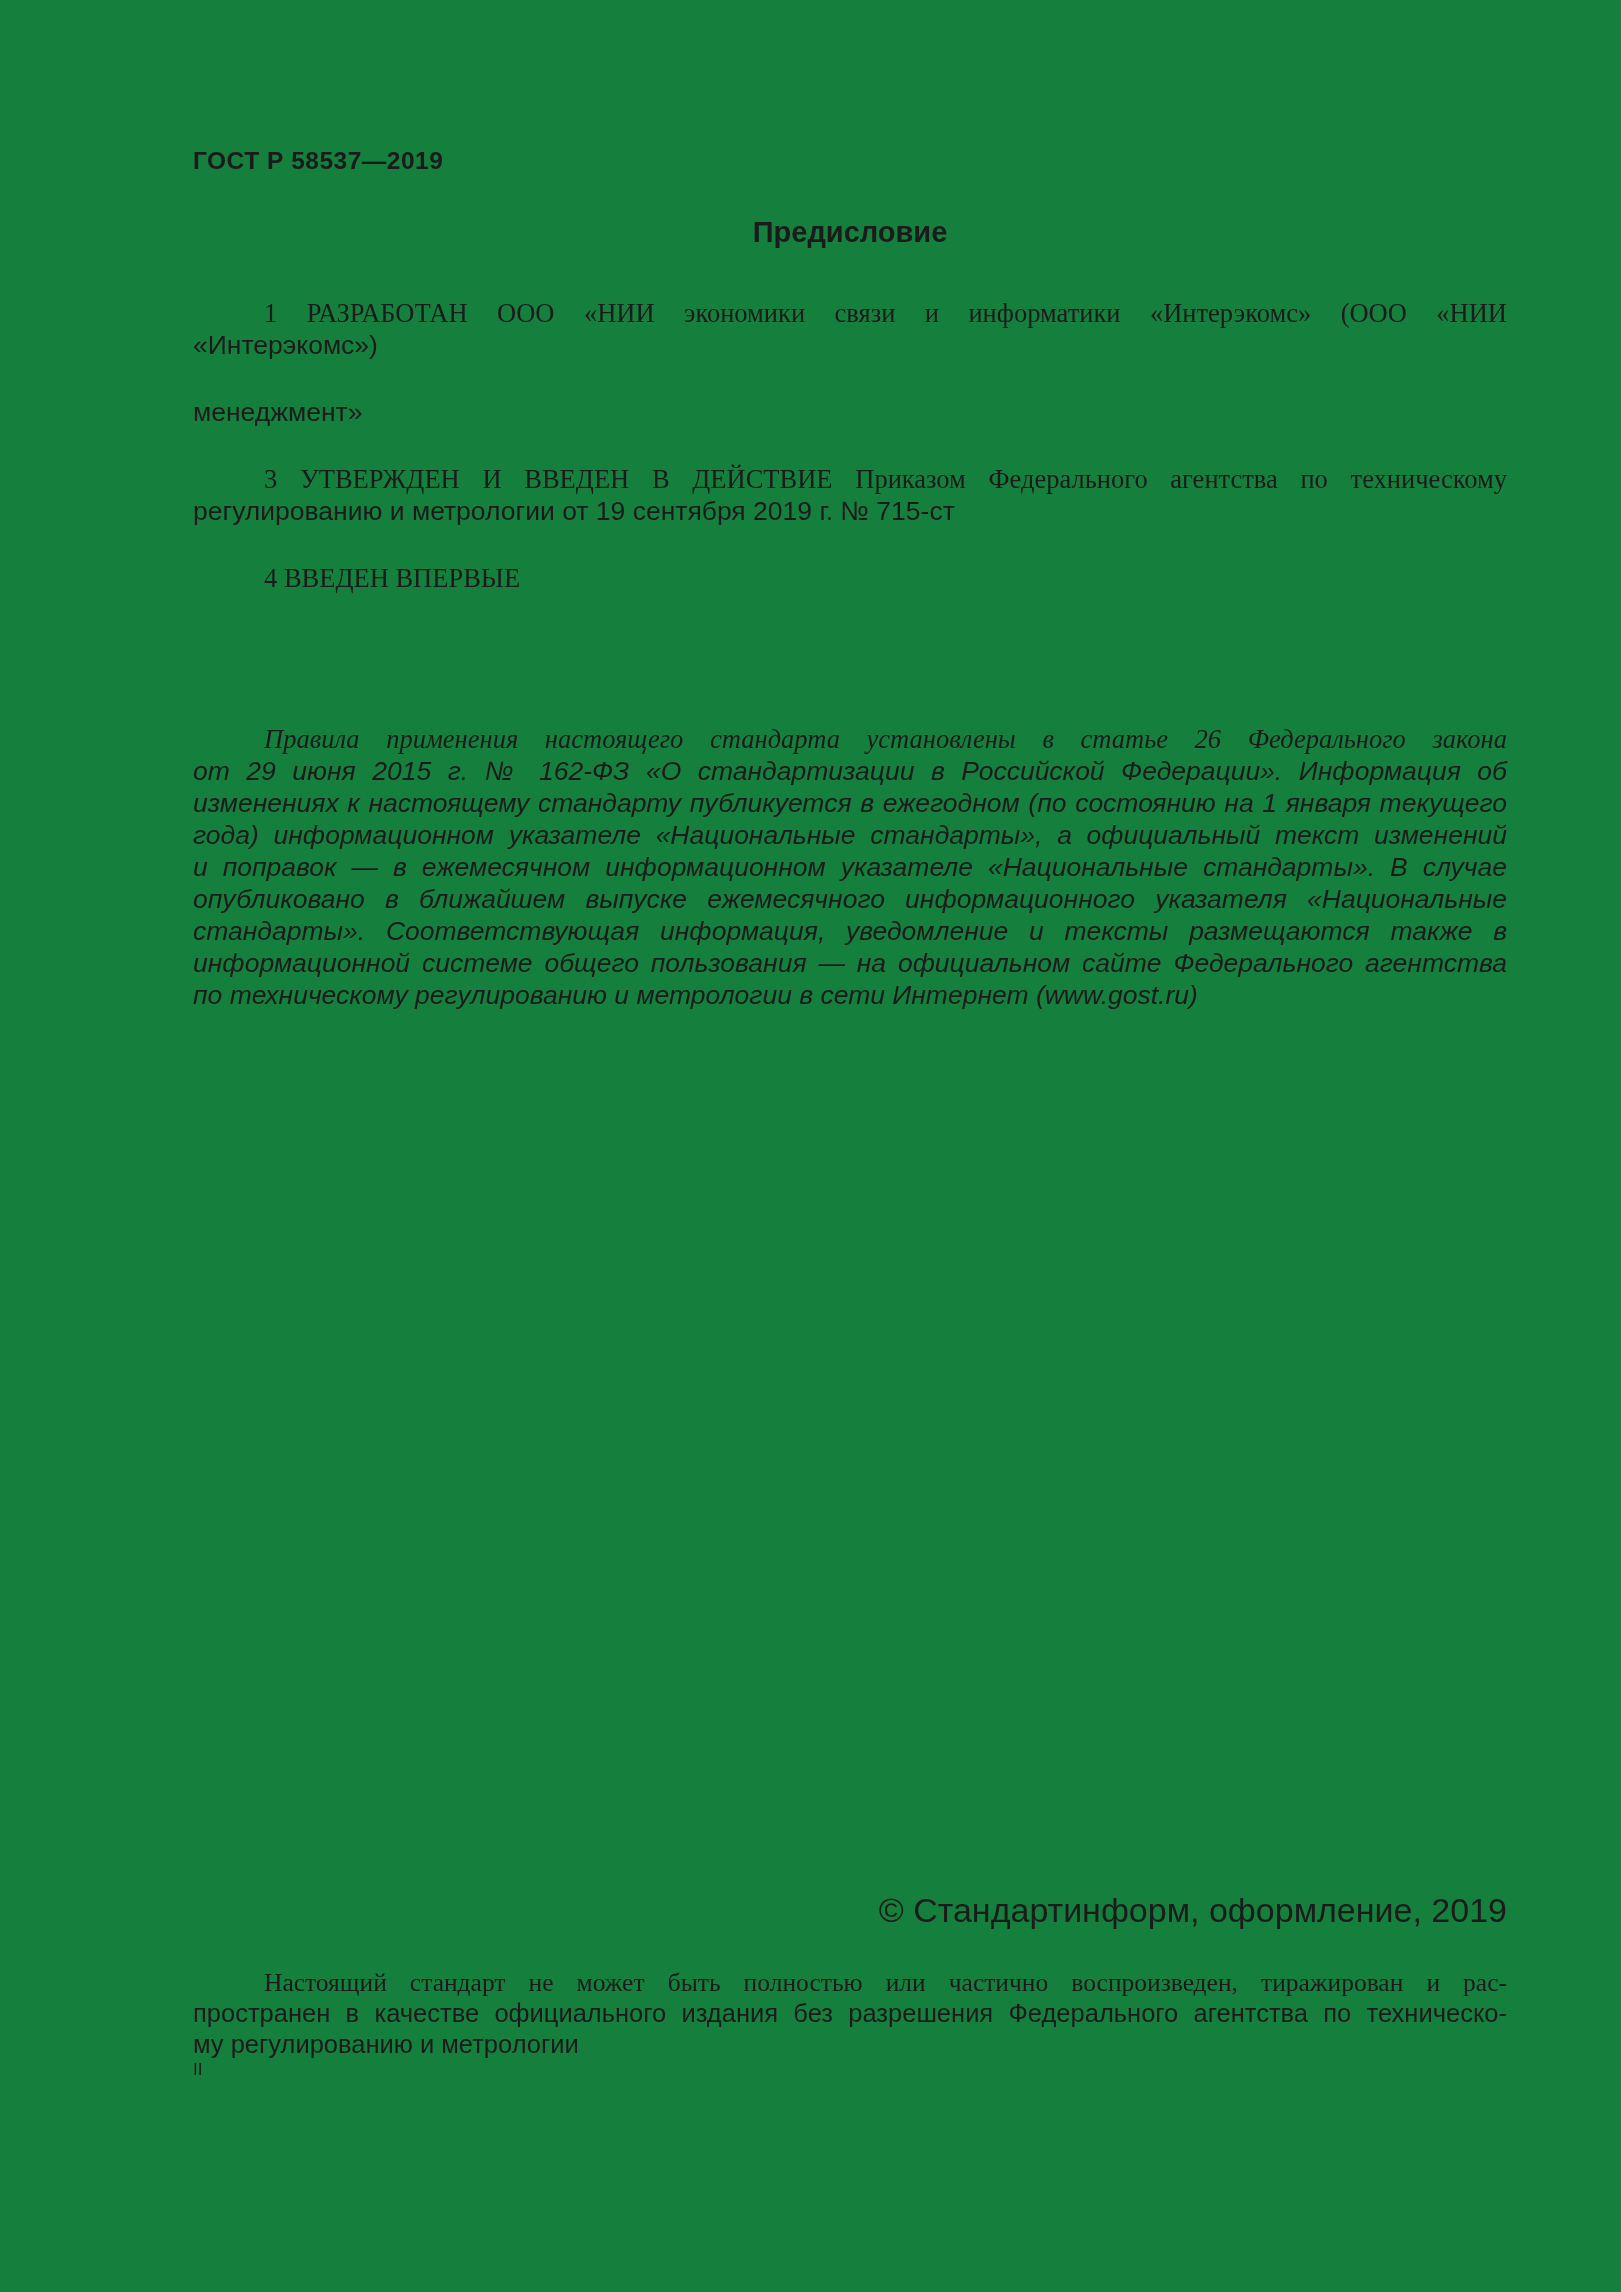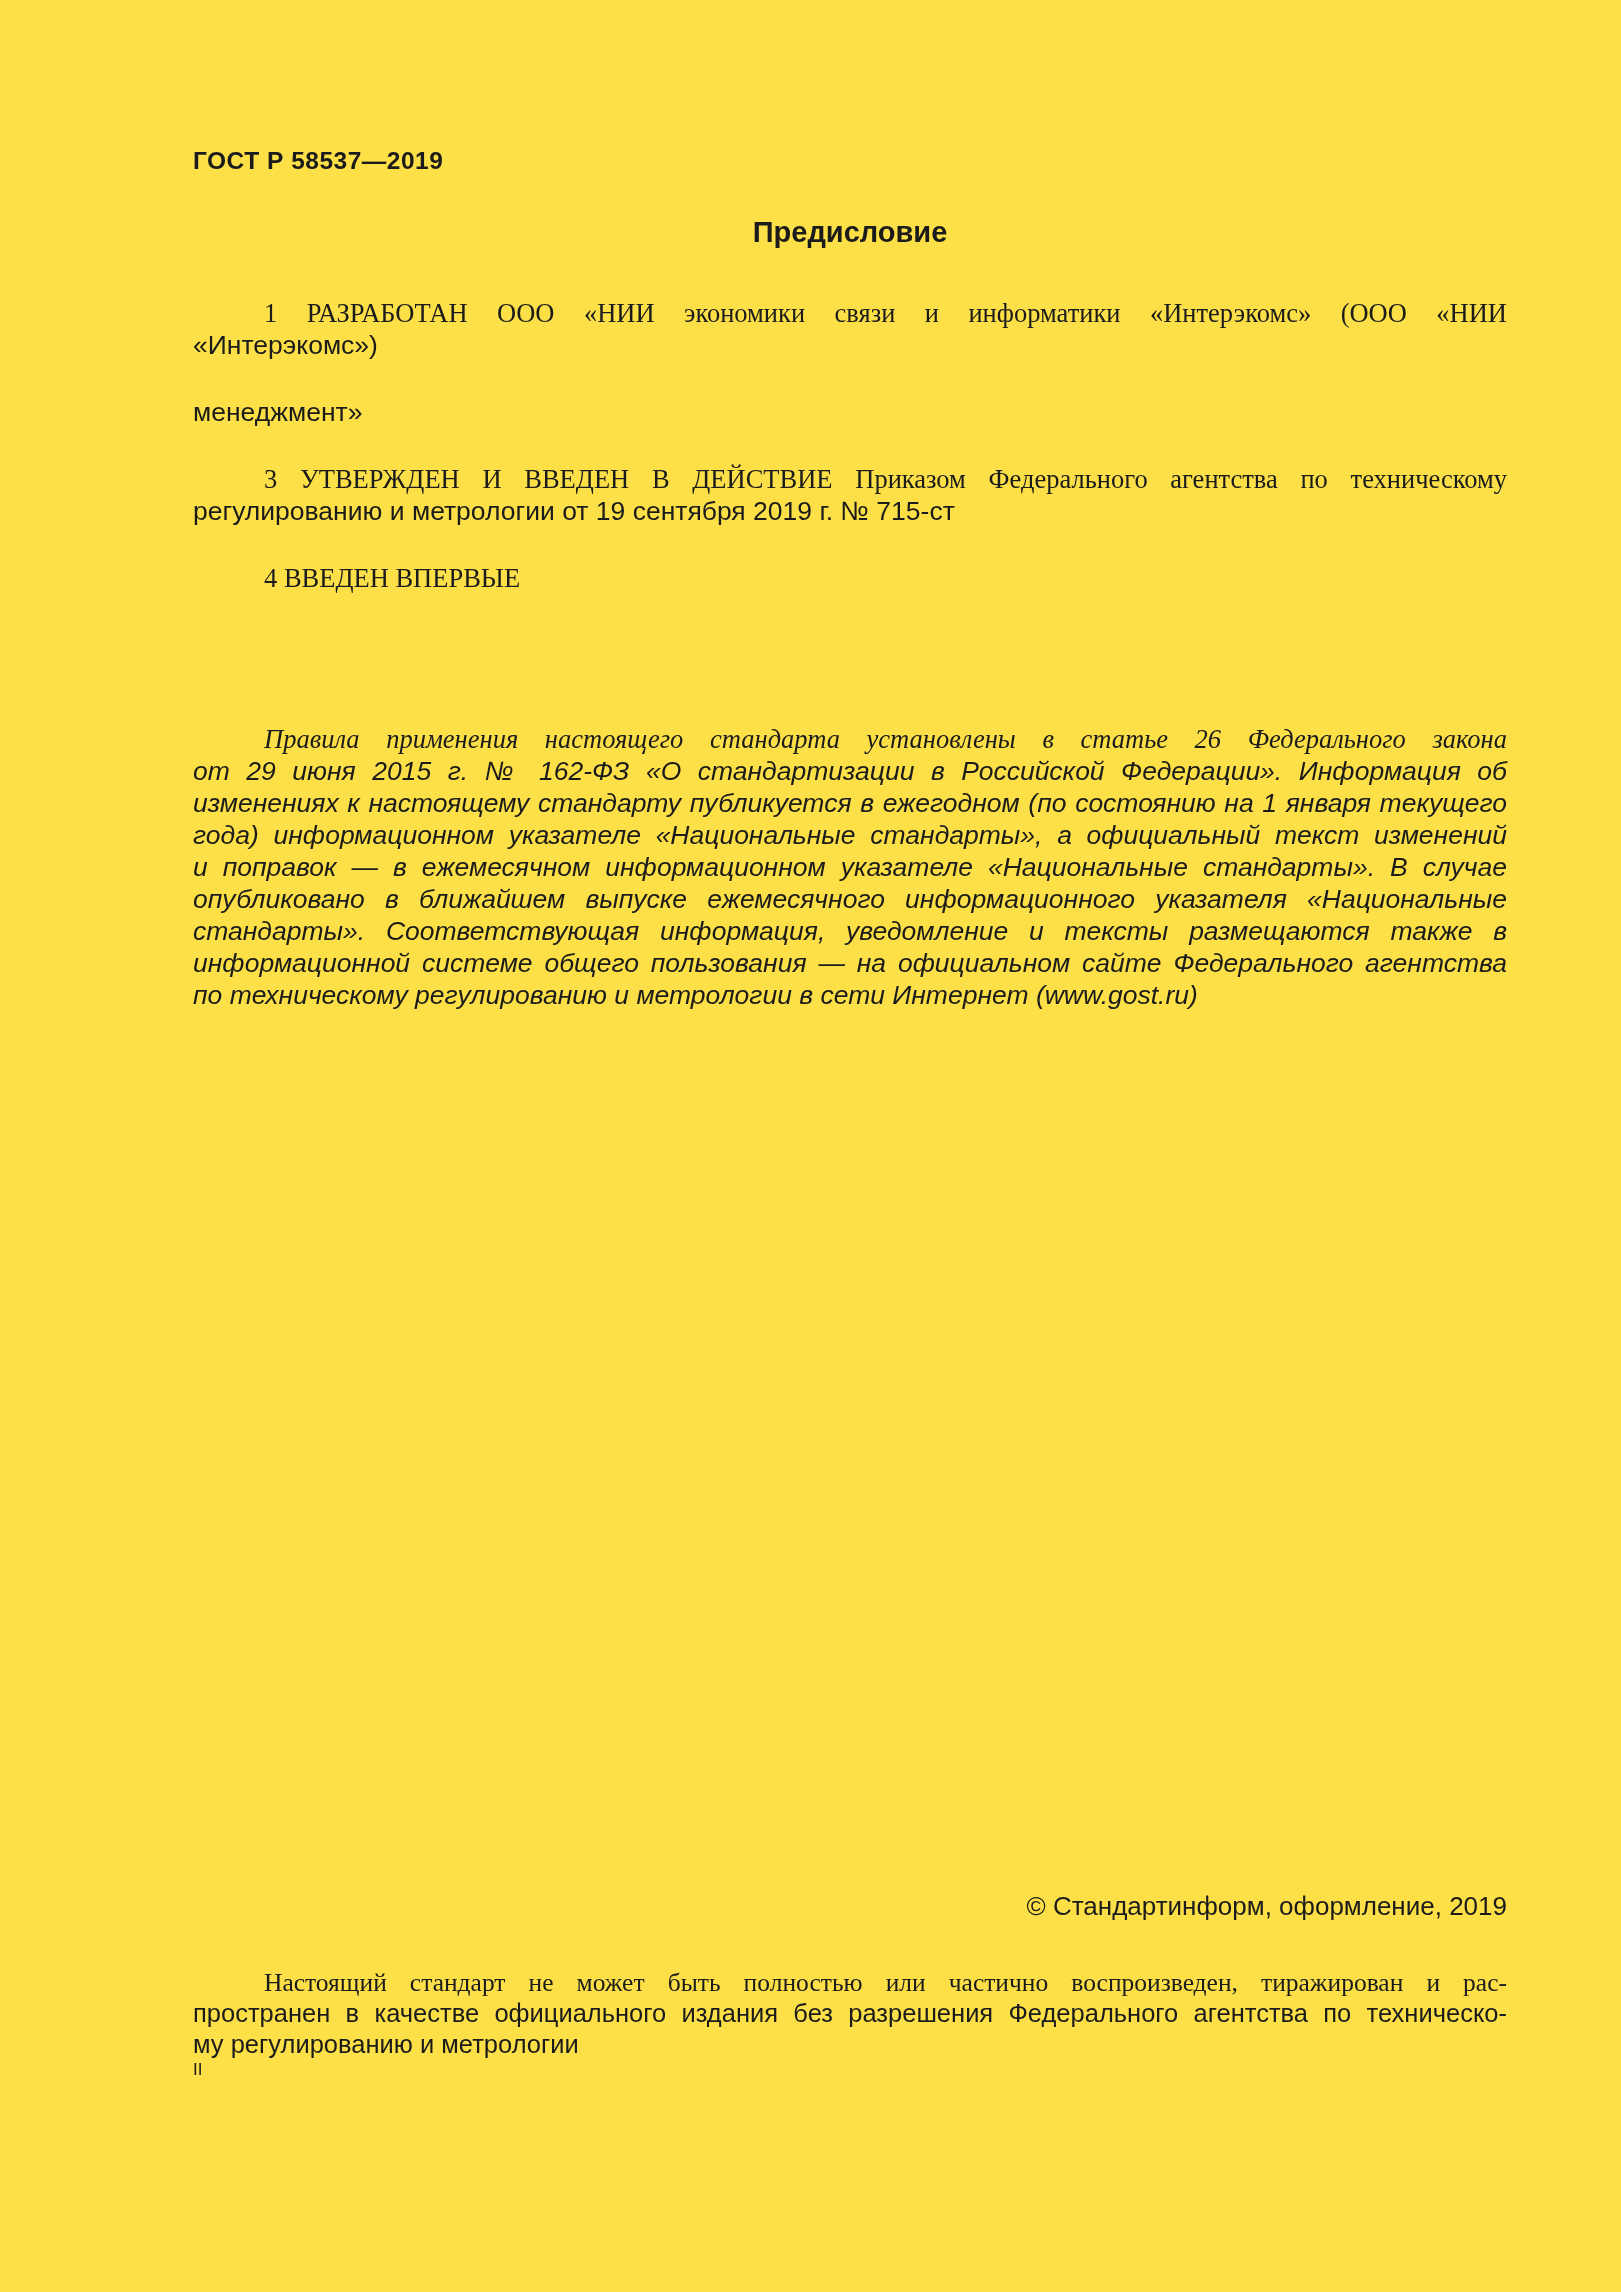--- a/index.html
+++ b/index.html
@@ -4,21 +4,21 @@
 <style>
   html, body {
     margin: 0;
     padding: 0;
     background: #ffffff;
   }
   .page {
     position: relative;
     width: 1621px;
     height: 2293px;
-    background: #fde047;
+    background: #15803d;
     color: #1b1b1b;
     font-family: "Liberation Sans", sans-serif;
     overflow: hidden;
   }
   .doc-code {
     position: absolute;
     left: 193px;
     top: 147px;
     font-size: 24.5px;
     font-weight: bold;
@@ -50,21 +50,21 @@
     width: 1314px;
     top: 723px;
     font-size: 26.5px;
     line-height: 32px;
     font-style: italic;
   }
   .copyright {
     position: absolute;
     right: 114px;
     top: 1891px;
-    font-size: 26px;
+    font-size: 34px;
     white-space: nowrap;
   }
   .notice {
     position: absolute;
     left: 193px;
     width: 1314px;
     top: 1967px;
     font-size: 25.5px;
     line-height: 31px;
   }

